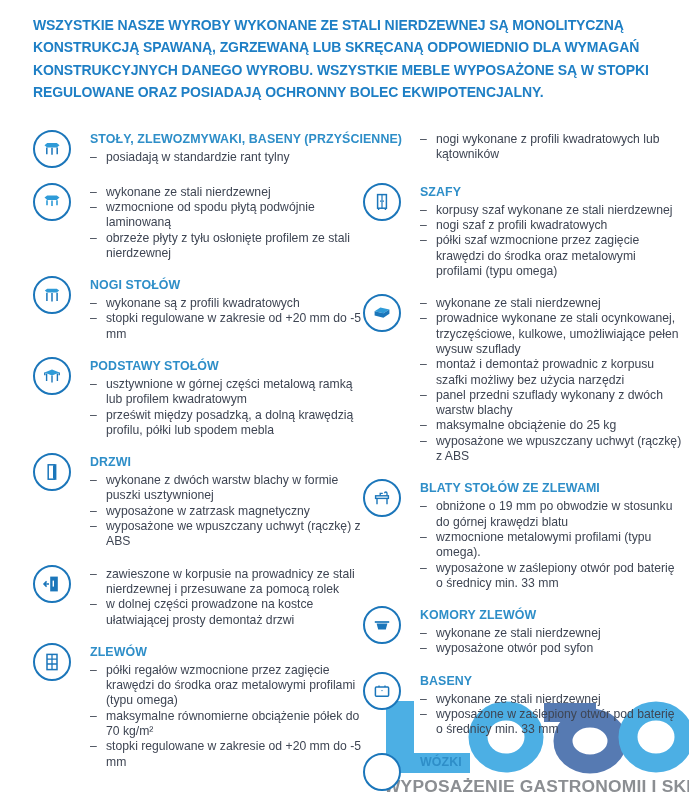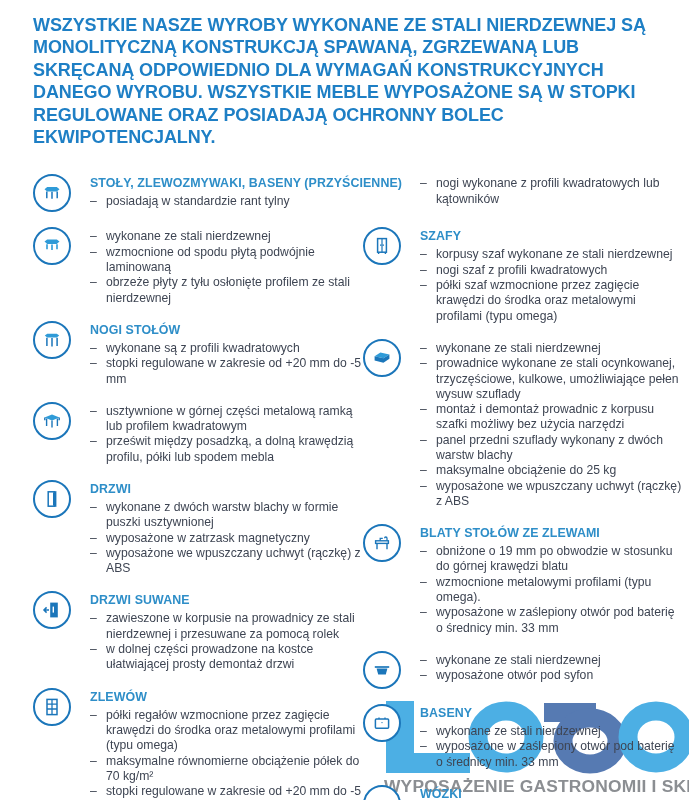--- a/index.html
+++ b/index.html
@@ -4,21 +4,21 @@
 <style>
   html,body{margin:0;padding:0;}
   body{
     width:689px;height:800px;position:relative;overflow:hidden;
     background:#ffffff;font-family:"Liberation Sans",sans-serif;
     -webkit-font-smoothing:antialiased;
   }
   .page{position:relative;z-index:1;}
   .intro{
     margin:14px 28px 0 33px;width:618px;
-    color:#1e7fc5;font-size:18px;line-height:22.4px;font-weight:700;
+    color:#1e7fc5;font-size:14px;line-height:22.4px;font-weight:700;
     letter-spacing:-0.1px;
   }
   .columns{display:flex;margin:26px 0 0 33px;}
   .col{display:flex;flex-direction:column;}
   .col-left{width:330px;}
   .col-right{width:320px;}
   .item{display:flex;margin-bottom:15px;}
   .icon-cell{width:38px;height:38px;flex:none;margin-right:19px;}
   .icon-circle{
     width:34px;height:34px;border:2px solid #1b76ba;border-radius:50%;
@@ -112,20 +112,21 @@
         <div class="item">
           <div class="icon-cell">
             <div class="icon-circle">
               <svg viewBox="0 0 24 24">
                 <path d="M4.5 8.4 12 5.4l7.5 3-7.5 3.2z" fill="#2f9bd8"></path>
                 <path d="M4.8 8.6v2.6M19.2 8.6v2.6M12 11.6v7M6.6 9.6V17M17.4 9.6V17" stroke="#1b76ba" stroke-width="1.4" fill="none"></path>
               </svg>
             </div>
           </div>
           <div class="item-body">
+            <div class="item-title">PODSTAWY STOŁÓW</div>
             <div class="bullet">
               <span class="dash">–</span>
               <span class="btxt">usztywnione w górnej części  metalową ramką lub profilem kwadratowym</span>
             </div>
             <div class="bullet">
               <span class="dash">–</span>
               <span class="btxt">prześwit między posadzką, a dolną krawędzią profilu, półki lub spodem mebla</span>
             </div>
           </div>
         </div>
@@ -158,21 +159,20 @@
           <div class="icon-cell">
             <div class="icon-circle">
               <svg viewBox="0 0 24 24">
                 <rect x="10.2" y="4.6" width="7.6" height="14.8" fill="#1b76ba"></rect>
                 <rect x="12.6" y="8.6" width="1.4" height="6" fill="#ffffff"></rect>
                 <path d="M9 12H4.2M6.6 9.4 4 12l2.6 2.6" stroke="#1b76ba" stroke-width="1.5" fill="none"></path>
               </svg>
             </div>
           </div>
           <div class="item-body">
-            <div class="item-title">DRZWI SUWANE</div>
             <div class="bullet">
               <span class="dash">–</span>
               <span class="btxt">zawieszone w korpusie na prowadnicy ze stali nierdzewnej i przesuwane za pomocą rolek</span>
             </div>
             <div class="bullet">
               <span class="dash">–</span>
               <span class="btxt">w dolnej części prowadzone na kostce ułatwiającej prosty demontaż drzwi</span>
             </div>
           </div>
         </div>
@@ -303,20 +303,21 @@
         <div class="item">
           <div class="icon-cell">
             <div class="icon-circle">
               <svg viewBox="0 0 24 24">
                 <path d="M4.8 9h14.4" stroke="#1b76ba" stroke-width="1.7" fill="none"></path>
                 <path d="M6.6 10.6h10.8l-1.6 5.8H8.2z" fill="#1b76ba"></path>
               </svg>
             </div>
           </div>
           <div class="item-body">
+            <div class="item-title">KOMORY ZLEWÓW</div>
             <div class="bullet">
               <span class="dash">–</span>
               <span class="btxt">wykonane ze stali nierdzewnej</span>
             </div>
             <div class="bullet">
               <span class="dash">–</span>
               <span class="btxt">wyposażone otwór pod syfon</span>
             </div>
           </div>
         </div>

